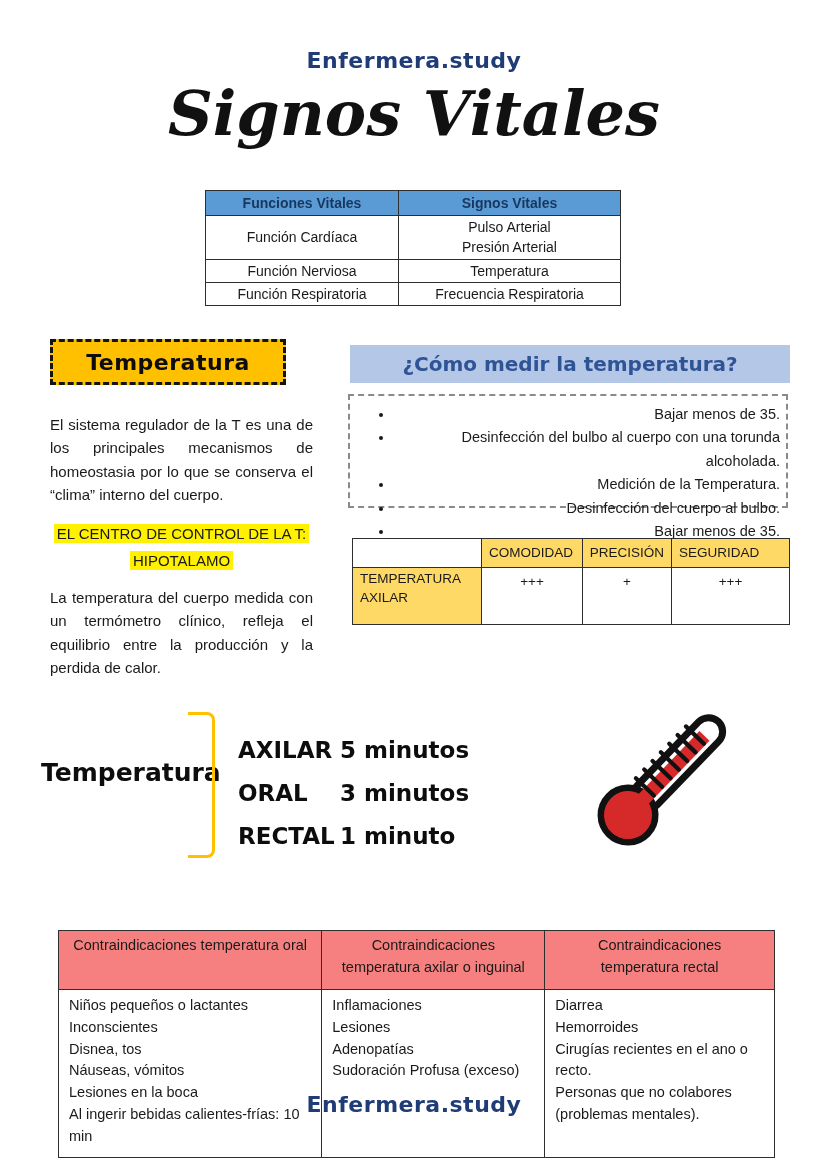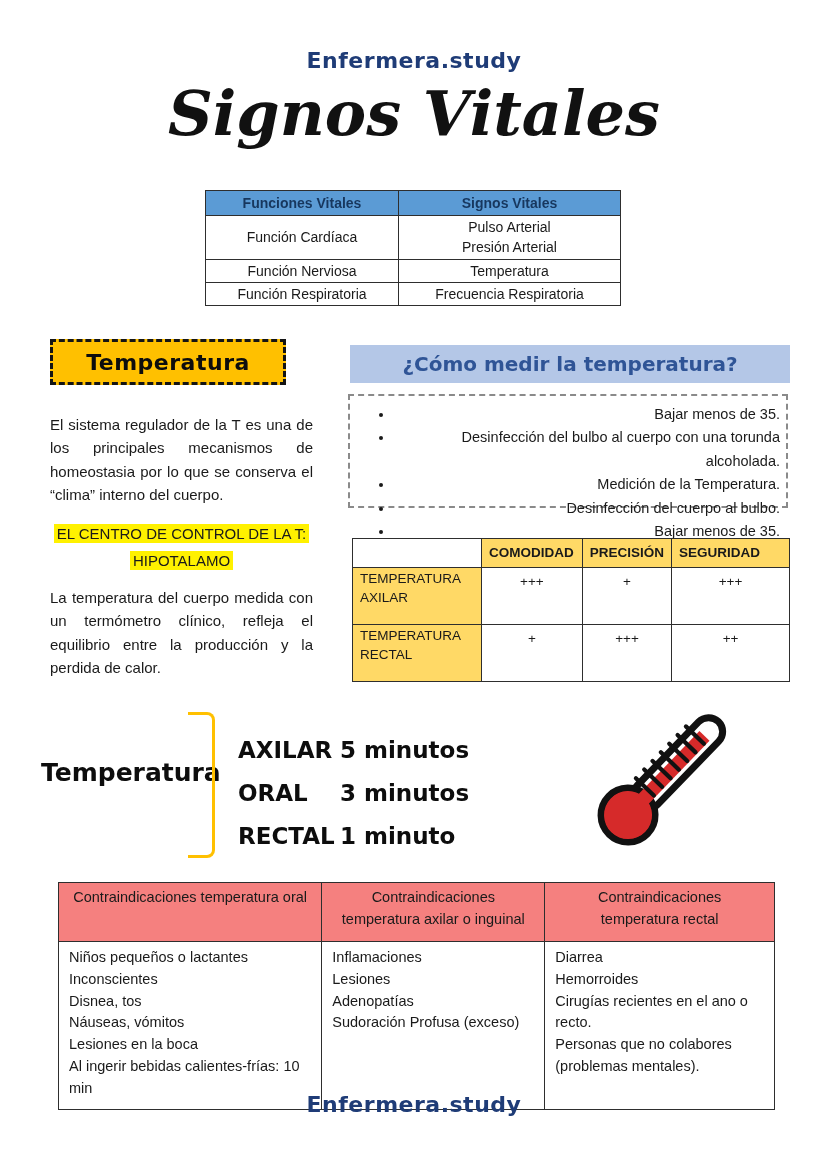--- a/index.html
+++ b/index.html
@@ -82,21 +82,21 @@
     margin:7px 0 0 0;padding:0 6px 0 44px;list-style:disc;
     font-size:14.5px;line-height:1.62;text-align:right;
   }
   .comparison-table{
     position:absolute;left:352px;top:538px;width:438px;font-size:13.5px;
   }
   .comparison-table th,.comparison-table td{
     border:1.6px solid #2e2e2e;padding:2px 7px;line-height:1.4;
   }
   .comparison-table th{
-    background:var(--cell-yellow);font-weight:bold;text-align:left;height:24px;
+    background:var(--cell-yellow);font-weight:normal;text-align:left;height:24px;
   }
   .comparison-table th.blank{background:#ffffff;}
   .comparison-table td.row-label{
     background:var(--cell-yellow);text-align:left;vertical-align:top;
     width:116px;height:52px;
   }
   .comparison-table td.val{text-align:center;vertical-align:top;padding-top:5px;}
   .c-com{width:86px;} .c-pre{width:74px;} .c-seg{width:106px;}
   
   .tiempos-label{
@@ -111,21 +111,21 @@
   .tiempos-list{
     position:absolute;left:238px;top:728px;
     font-family:"DejaVu Sans",sans-serif;font-weight:800;font-size:23px;color:#0d0d0d;
   }
   .tiempos-row{display:flex;height:43px;align-items:center;}
   .tiempos-via{width:102px;}
   
   .thermo{position:absolute;left:560px;top:692px;}
   
   .contra-table{
-    position:absolute;left:58px;top:882px;width:717px;font-size:14.5px;
+    position:absolute;left:58px;top:930px;width:717px;font-size:14.5px;
   }
   .contra-table th,.contra-table td{
     border:1.6px solid #2e2e2e;line-height:1.5;
   }
   .contra-table th{
     background:var(--pink);font-weight:normal;text-align:center;
     height:50px;padding:4px 14px;vertical-align:top;
   }
   .contra-table td{
     vertical-align:top;padding:5px 8px 10px 10px;height:118px;
@@ -192,26 +192,20 @@
       <th class="blank"></th>
       <th class="c-com">COMODIDAD</th>
       <th class="c-pre">PRECISIÓN</th>
       <th class="c-seg">SEGURIDAD</th>
     </tr>
     <tr>
       <td class="row-label">TEMPERATURA AXILAR</td>
       <td class="val">+++</td>
       <td class="val">+</td>
       <td class="val">+++</td>
-    </tr>
-    <tr>
-      <td class="row-label">TEMPERATURA RECTAL</td>
-      <td class="val">+</td>
-      <td class="val">+++</td>
-      <td class="val">++</td>
     </tr>
   </tbody>
     </table>
 
   <div class="tiempos-label">Temperatura</div>
   <div class="bracket"></div>
   <div class="tiempos-list">
     <div class="tiempos-row">
       <span class="tiempos-via">AXILAR</span>
       <span>5 minutos</span>

